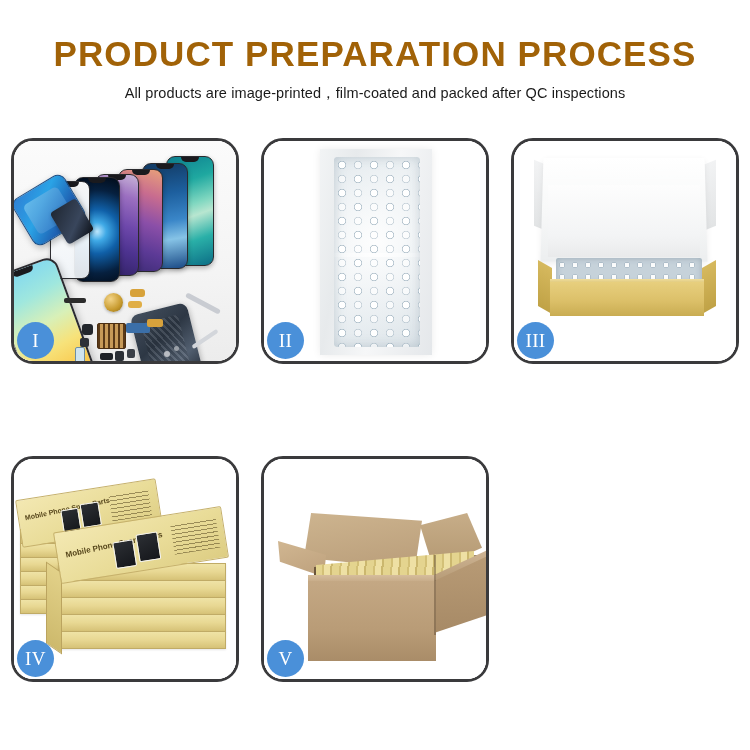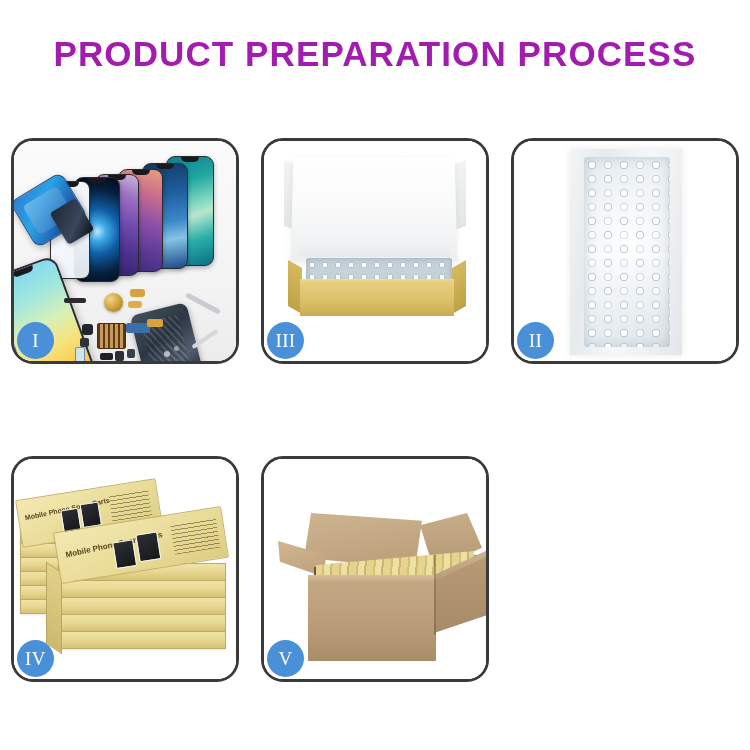--- a/index.html
+++ b/index.html
@@ -22,21 +22,21 @@
     width: 750px;
     height: 128px;
     text-align: center;
   }
   .page-title {
     margin: 0;
     padding-top: 36px;
     font-size: 35px;
     font-weight: bold;
     letter-spacing: 1.1px;
-    color: #a21caf;
+    color: #a16207;
     font-family: "Liberation Sans", sans-serif;
     line-height: 1.05;
     white-space: nowrap;
   }
   .page-subtitle {
     margin: 0;
     padding-top: 11px;
     font-size: 14.5px;
     color: #1a1a1a;
     letter-spacing: 0.1px;
@@ -430,20 +430,21 @@
   .sc-shadow {
     position:absolute; left:36px; top:168px; width:158px; height:12px;
     background: radial-gradient(ellipse at 50% 50%, rgba(0,0,0,.10), rgba(0,0,0,0) 70%);
   }
 </style>
 </head>
 <body>
 
 <div class="header">
   <h1 class="page-title">PRODUCT PREPARATION PROCESS</h1>
+  <p class="page-subtitle">All products are image-printed，film-coated and packed after QC inspections</p>
 </div>
 
 <div class="grid">
 
   <div class="panel">
     <div class="panel-inner">
       <div class="p1-bg"></div>
       <div class="phone-fan">
         <div class="ph ph-5">
             <span class="ph-notch"></span>
@@ -490,45 +491,45 @@
         <span class="pt pt-small2"></span>
         <span class="pt pt-tool"></span>
         <span class="pt pt-tool2"></span>
       </div>
     </div>
     <div class="badge">I</div>
   </div>
 
   <div class="panel">
     <div class="panel-inner">
+      <div class="bw-bg"></div>
+      <div class="bw-sleeve"></div>
+      <div class="bw-inner">
+        <div class="bubbles"></div>
+        <div class="bubbles2"></div>
+      </div>
+      <div class="bw-crease"></div>
+    </div>
+    <div class="badge">II</div>
+  </div>
+
+  <div class="panel">
+    <div class="panel-inner">
       <div class="b3-bg"></div>
       <div class="b3-lid-flapL"></div>
       <div class="b3-lid-flapR"></div>
       <div class="b3-lid"></div>
       <div class="b3-foam"></div>
       <div class="b3-bubble-row"></div>
       <div class="b3-sideL"></div>
       <div class="b3-sideR"></div>
       <div class="b3-rim"></div>
       <div class="b3-front"></div>
     </div>
     <div class="badge">III</div>
-  </div>
-
-  <div class="panel">
-    <div class="panel-inner">
-      <div class="bw-bg"></div>
-      <div class="bw-sleeve"></div>
-      <div class="bw-inner">
-        <div class="bubbles"></div>
-        <div class="bubbles2"></div>
-      </div>
-      <div class="bw-crease"></div>
-    </div>
-    <div class="badge">II</div>
   </div>
 
   <div class="panel">
     <div class="panel-inner">
       <div class="b4-bg"></div>
       <div class="stackwrap">
 
         <div class="bx" style="left:4px;  top:62px;  width:108px; height:13px;"></div>
         <div class="bx" style="left:4px;  top:76px;  width:108px; height:13px;"></div>
         <div class="bx" style="left:4px;  top:90px;  width:108px; height:13px;"></div>

